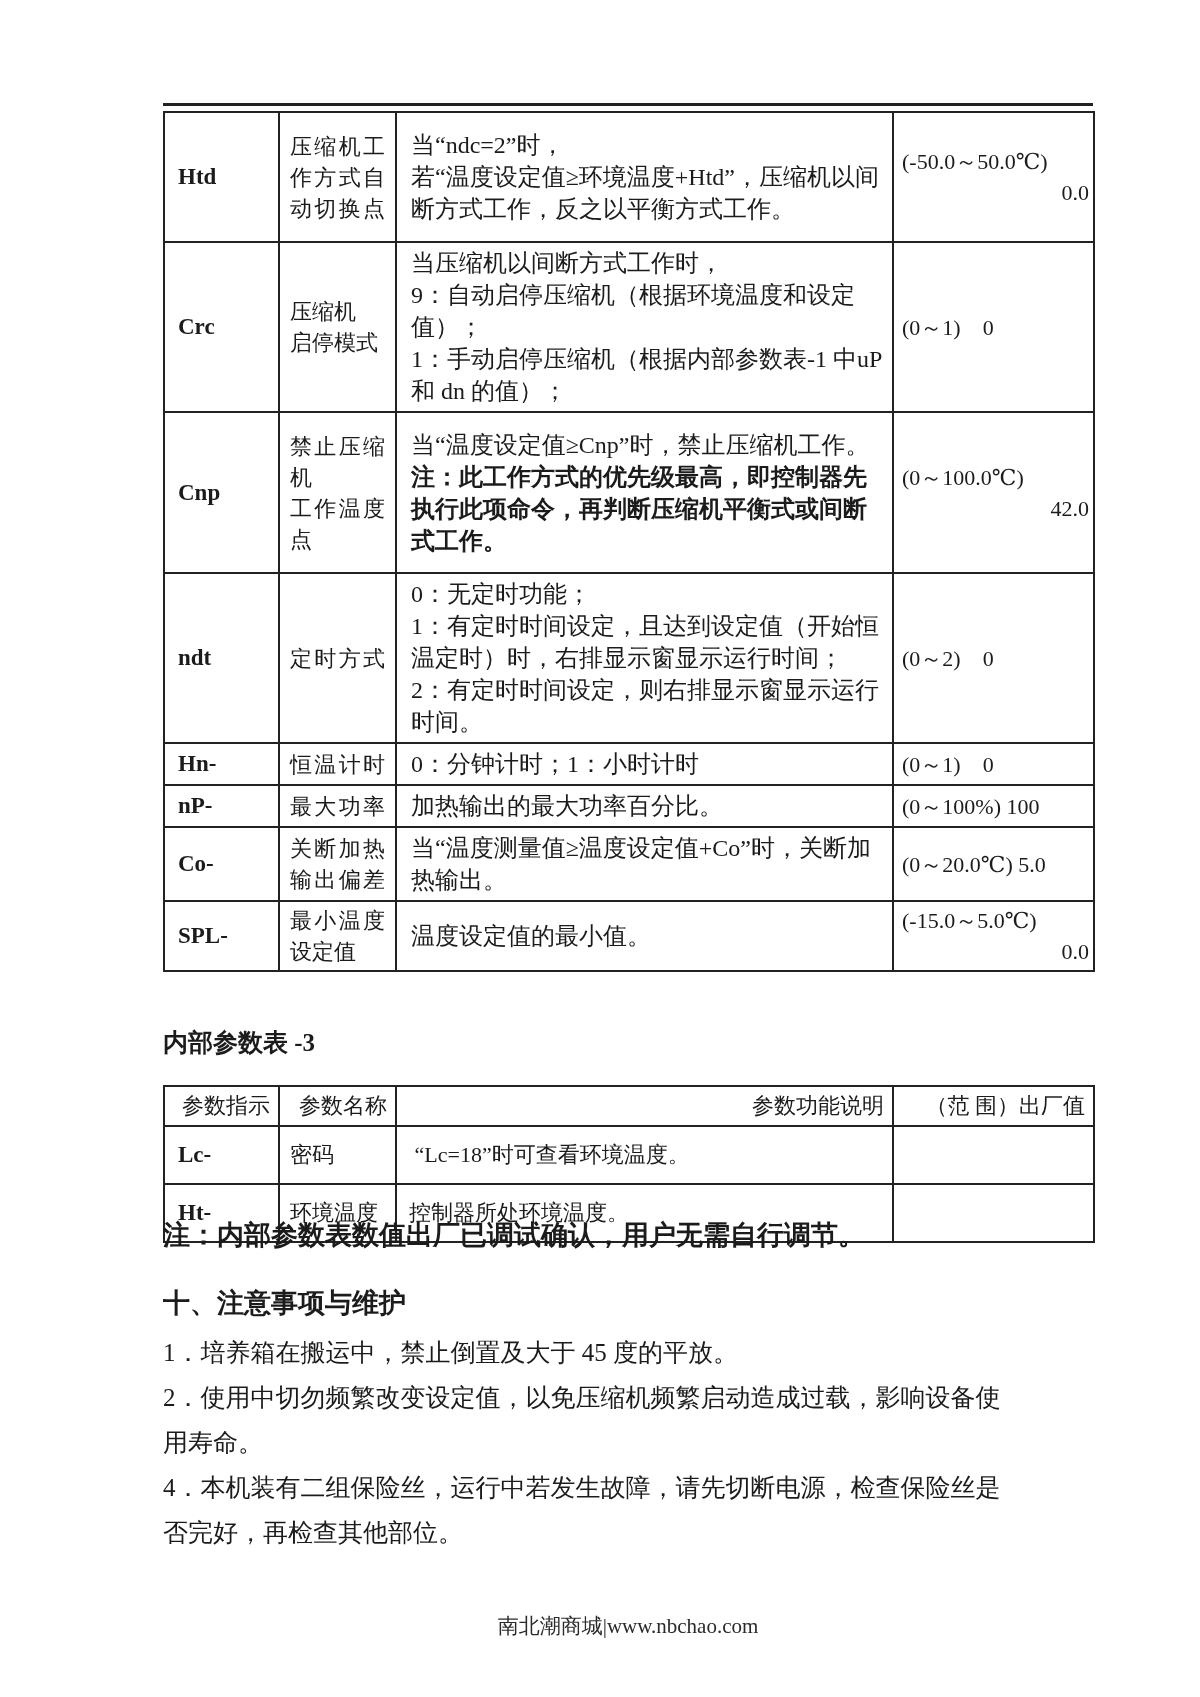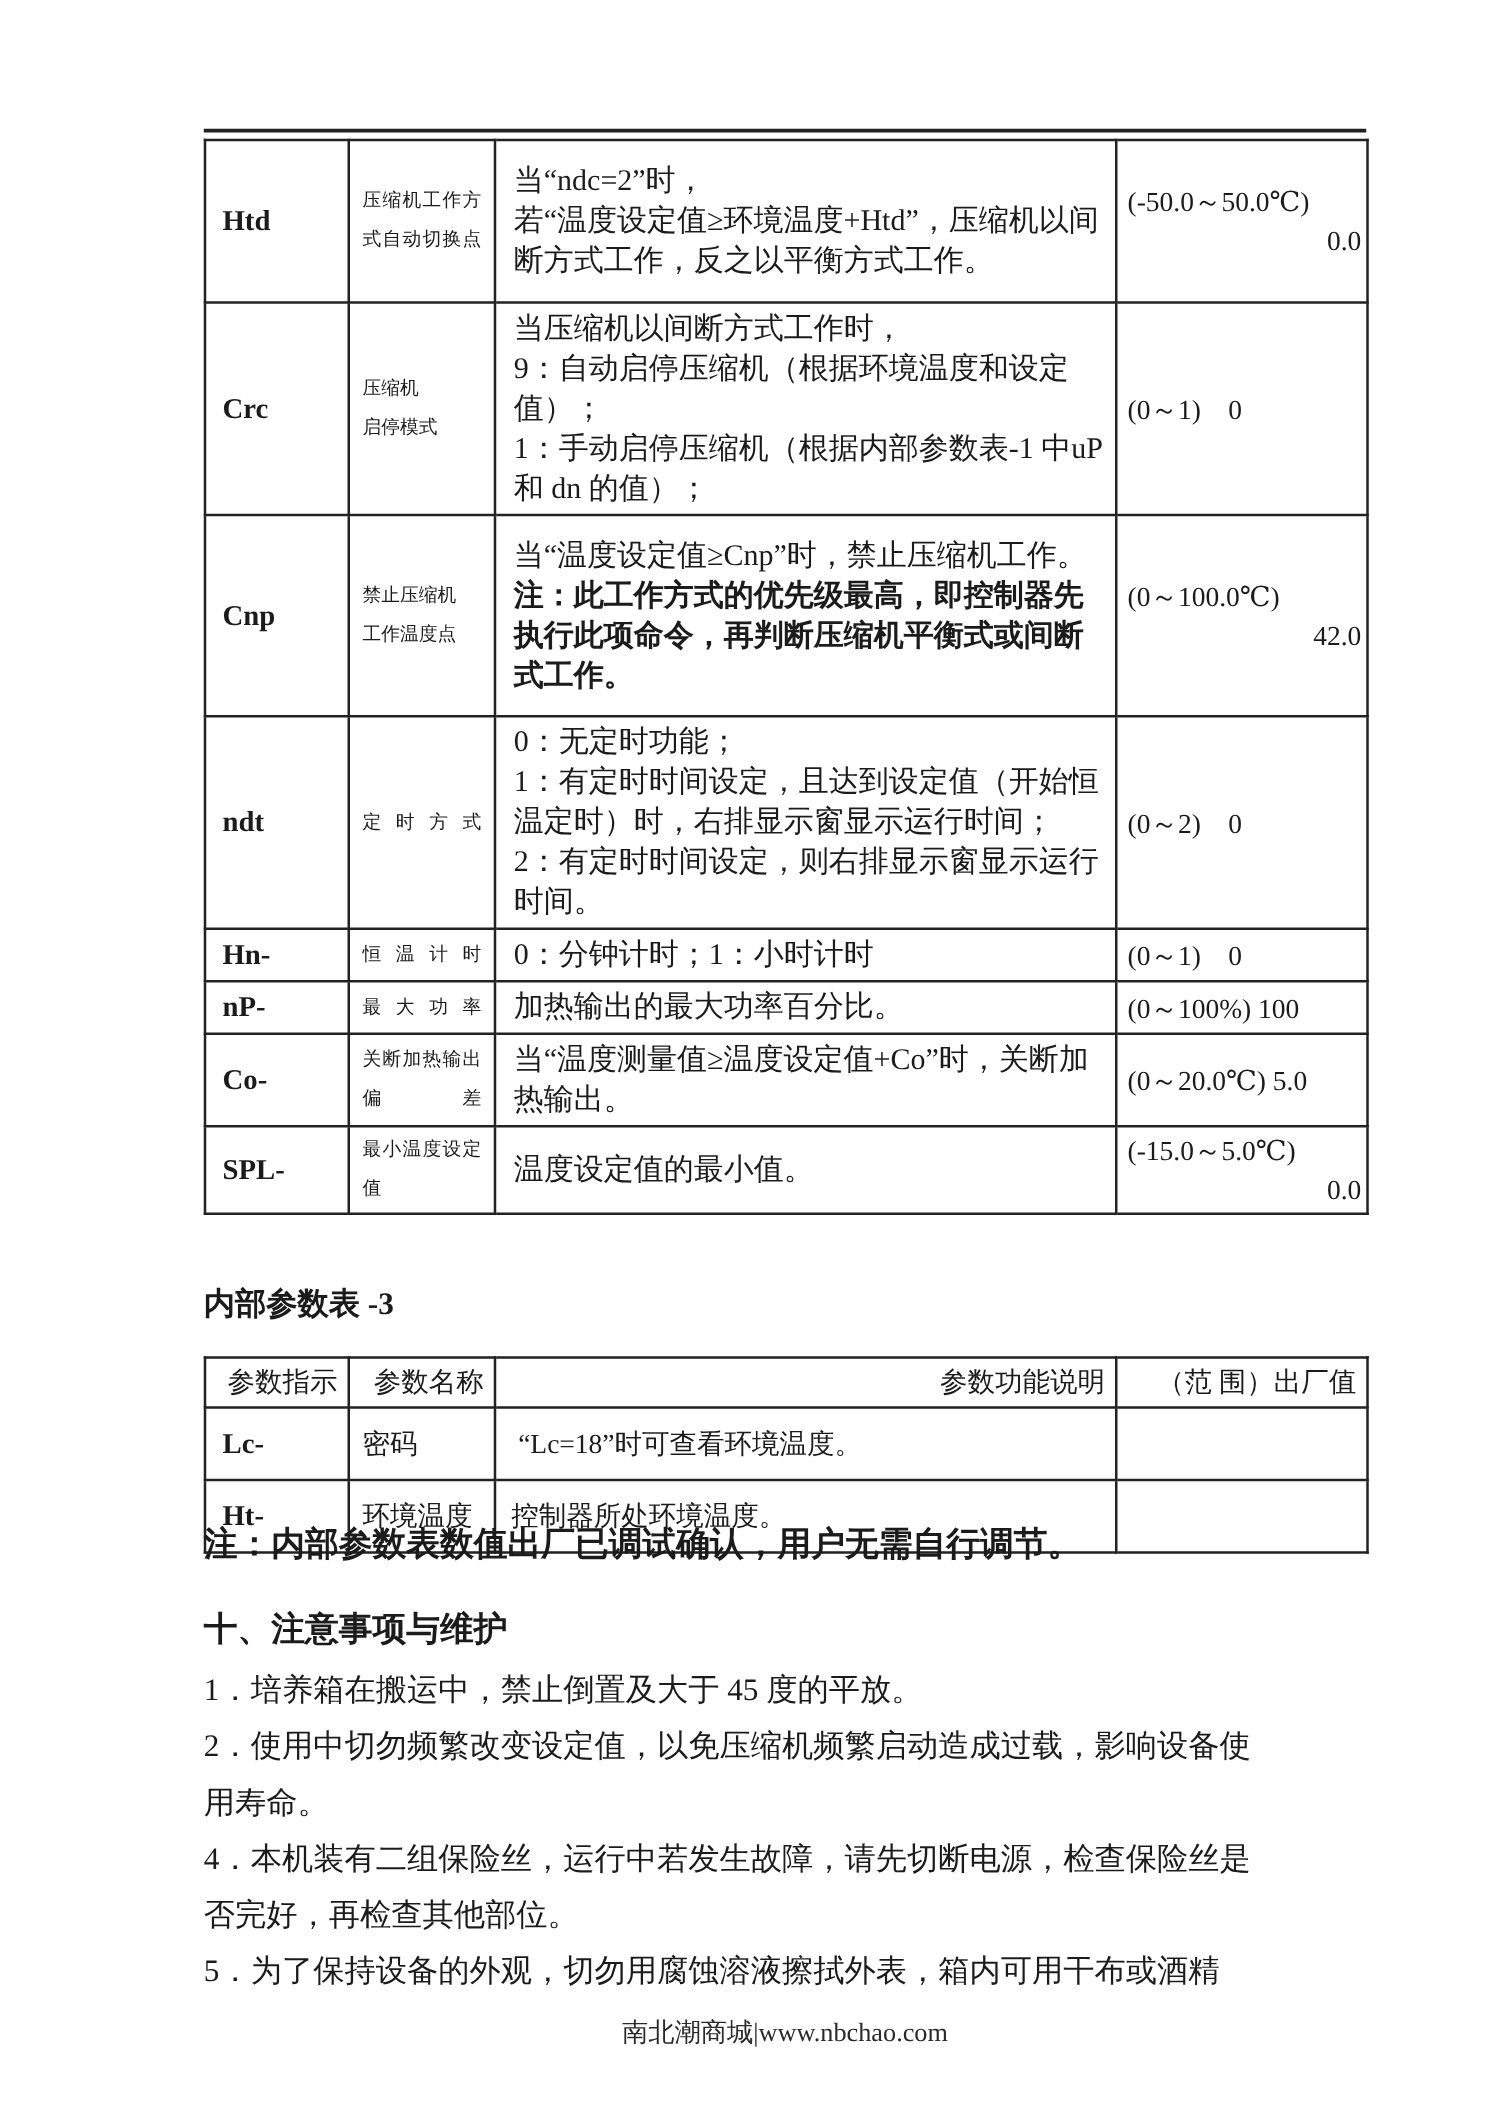--- a/index.html
+++ b/index.html
@@ -21,21 +21,21 @@
   td, th { border: 2px solid #222; vertical-align: middle; overflow: hidden; }
 
   .ptable { position: absolute; left: 163px; width: 930px; }
   #table-params { top: 111px; }
   #table-params3 { top: 1085px; }
 
   .c-code {
     font-weight: bold; font-size: 23px; padding-left: 13px; text-align: left;
   }
   .c-name {
-    font-size: 15px; padding: 3px 10px; line-height: 31px;
+    font-size: 22px; padding: 3px 10px; line-height: 31px;
     text-align: justify; white-space: pre-line;
   }
   .c-name.spread { text-align-last: justify; }
   .c-desc { font-size: 24px; padding: 4px 10px 4px 14px; line-height: 32px; text-align: left; }
   .c-desc div { white-space: pre-wrap; }
   .c-desc div.bold { font-weight: bold; }
   .c-range { font-size: 22px; padding: 2px 4px 2px 8px; line-height: 31px; text-align: left; }
   .c-range .r1 { white-space: pre-wrap; }
   .c-range .r2 { text-align: right; }
 
@@ -213,18 +213,17 @@
   </table>
 
   <div class="factory-note">注：内部参数表数值出厂已调试确认，用户无需自行调节。</div>
 
   <div class="section-heading">十、注意事项与维护</div>
 
   <div class="notes-list">
       <p>1．培养箱在搬运中，禁止倒置及大于 45 度的平放。</p>
       <p>2．使用中切勿频繁改变设定值，以免压缩机频繁启动造成过载，影响设备使用寿命。</p>
       <p>4．本机装有二组保险丝，运行中若发生故障，请先切断电源，检查保险丝是否完好，再检查其他部位。</p>
-      <p>5．为了保持设备的外观，切勿用腐蚀溶液擦拭外表，箱内可用干布或酒精</p>
     </div>
 
   <div class="page-footer">南北潮商城|www.nbchao.com</div>
 
 </div>
 
 </body></html>

